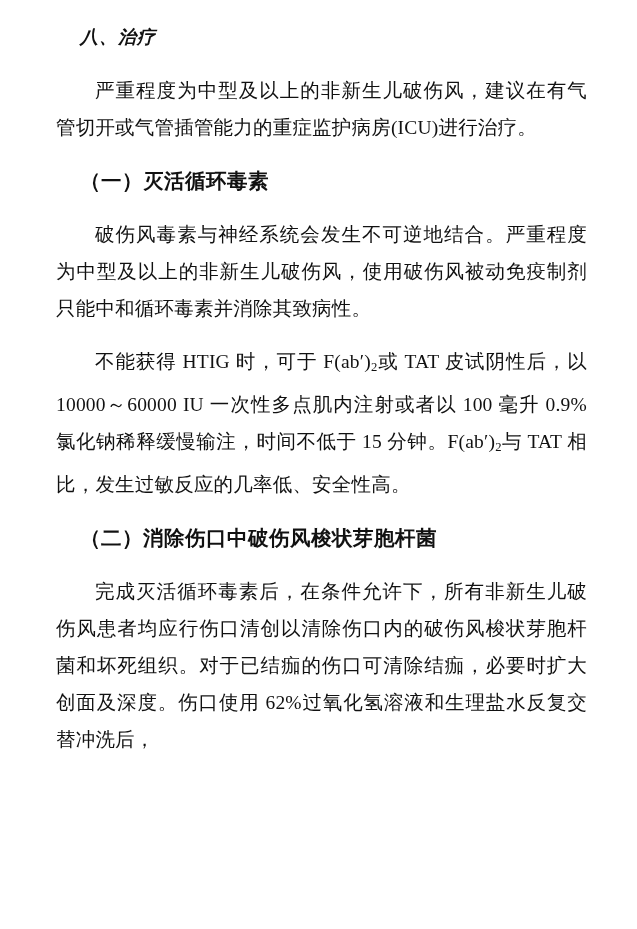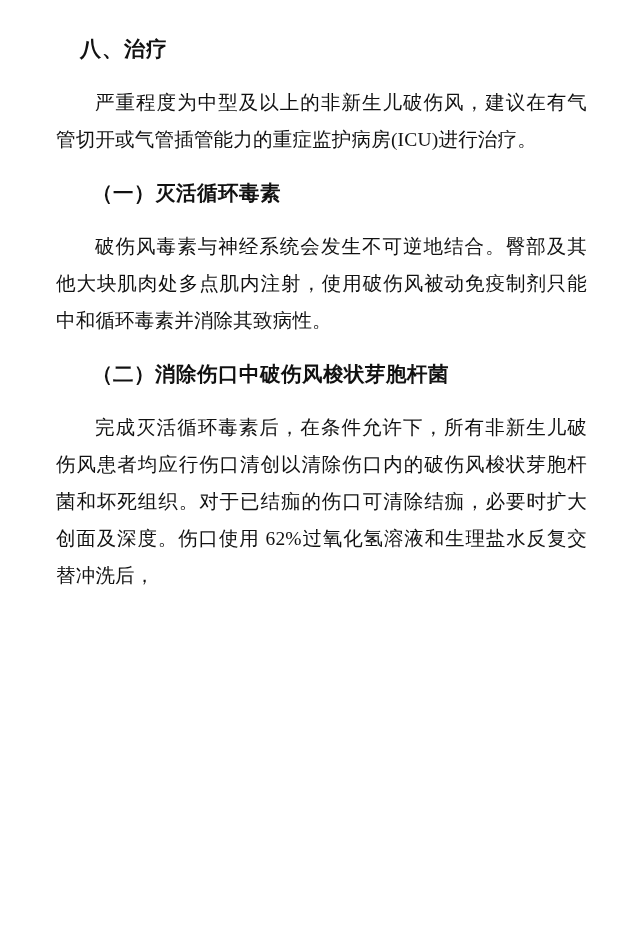--- a/index.html
+++ b/index.html
@@ -22,32 +22,33 @@
     padding: 14px 34px 0 40px;
   }
   .doc-body {
     font-size: 19.5px;
     line-height: 37px;
     letter-spacing: 0.2px;
     text-align: justify;
     text-justify: inter-ideograph;
   }
   h2.section-title {
-    font-size: 21px;
+    font-size: 18px;
     font-weight: bold;
     line-height: 38px;
-    margin: 16px 0 2px 0;
+    margin: 4px 0 2px 0;
     padding-left: 40px;
     letter-spacing: 1px;
+    font-style: italic;
   }
   h3.sub-title {
     font-size: 20.5px;
     font-weight: bold;
     line-height: 38px;
-    margin: 12px;
+    margin: 0;
     padding-left: 40px;
     letter-spacing: 0.5px;
   }
   p.para {
     margin: 16px;
     text-indent: 2em;
   }
   sub {
     font-size: 0.65em;
     vertical-align: -0.25em;
@@ -59,23 +60,24 @@
 <div class="page">
   <div class="doc-body">
 
     <h2 class="section-title">八、治疗</h2>
 
     <p class="para">严重程度为中型及以上的非新生儿破伤风，建议在有气管切开或气管插管能力的重症监护病房(ICU)进行治疗。</p>
 
 
     <h3 class="sub-title">（一）灭活循环毒素</h3>
 
-    <p class="para">破伤风毒素与神经系统会发生不可逆地结合。臀部及其他大块肌肉处多点肌内注射，使用破伤风被动免疫制剂只能中和循环毒素并消除其致病性。</p>
+    <p class="para">破伤风毒素与神经系统会发生不可逆地结合。严重程度为中型及以上的非新生儿破伤风，使用破伤风被动免疫制剂只能中和循环毒素并消除其致病性。</p>
 
 
+    <p class="para">不能获得 HTIG 时，可于 F(ab′)<sub>2</sub>或 TAT 皮试阴性后，以 10000～60000 IU 一次性多点肌内注射或者以 100 毫升 0.9%氯化钠稀释缓慢输注，时间不低于 15 分钟。F(ab′)<sub>2</sub>与 TAT 相比，发生过敏反应的几率低、安全性高。</p>
 
 
     <h3 class="sub-title">（二）消除伤口中破伤风梭状芽胞杆菌</h3>
 
     <p class="para">完成灭活循环毒素后，在条件允许下，所有非新生儿破伤风患者均应行伤口清创以清除伤口内的破伤风梭状芽胞杆菌和坏死组织。对于已结痂的伤口可清除结痂，必要时扩大创面及深度。伤口使用 62%过氧化氢溶液和生理盐水反复交替冲洗后，</p>
 
   </div>
 </div>
 
 </body></html>

